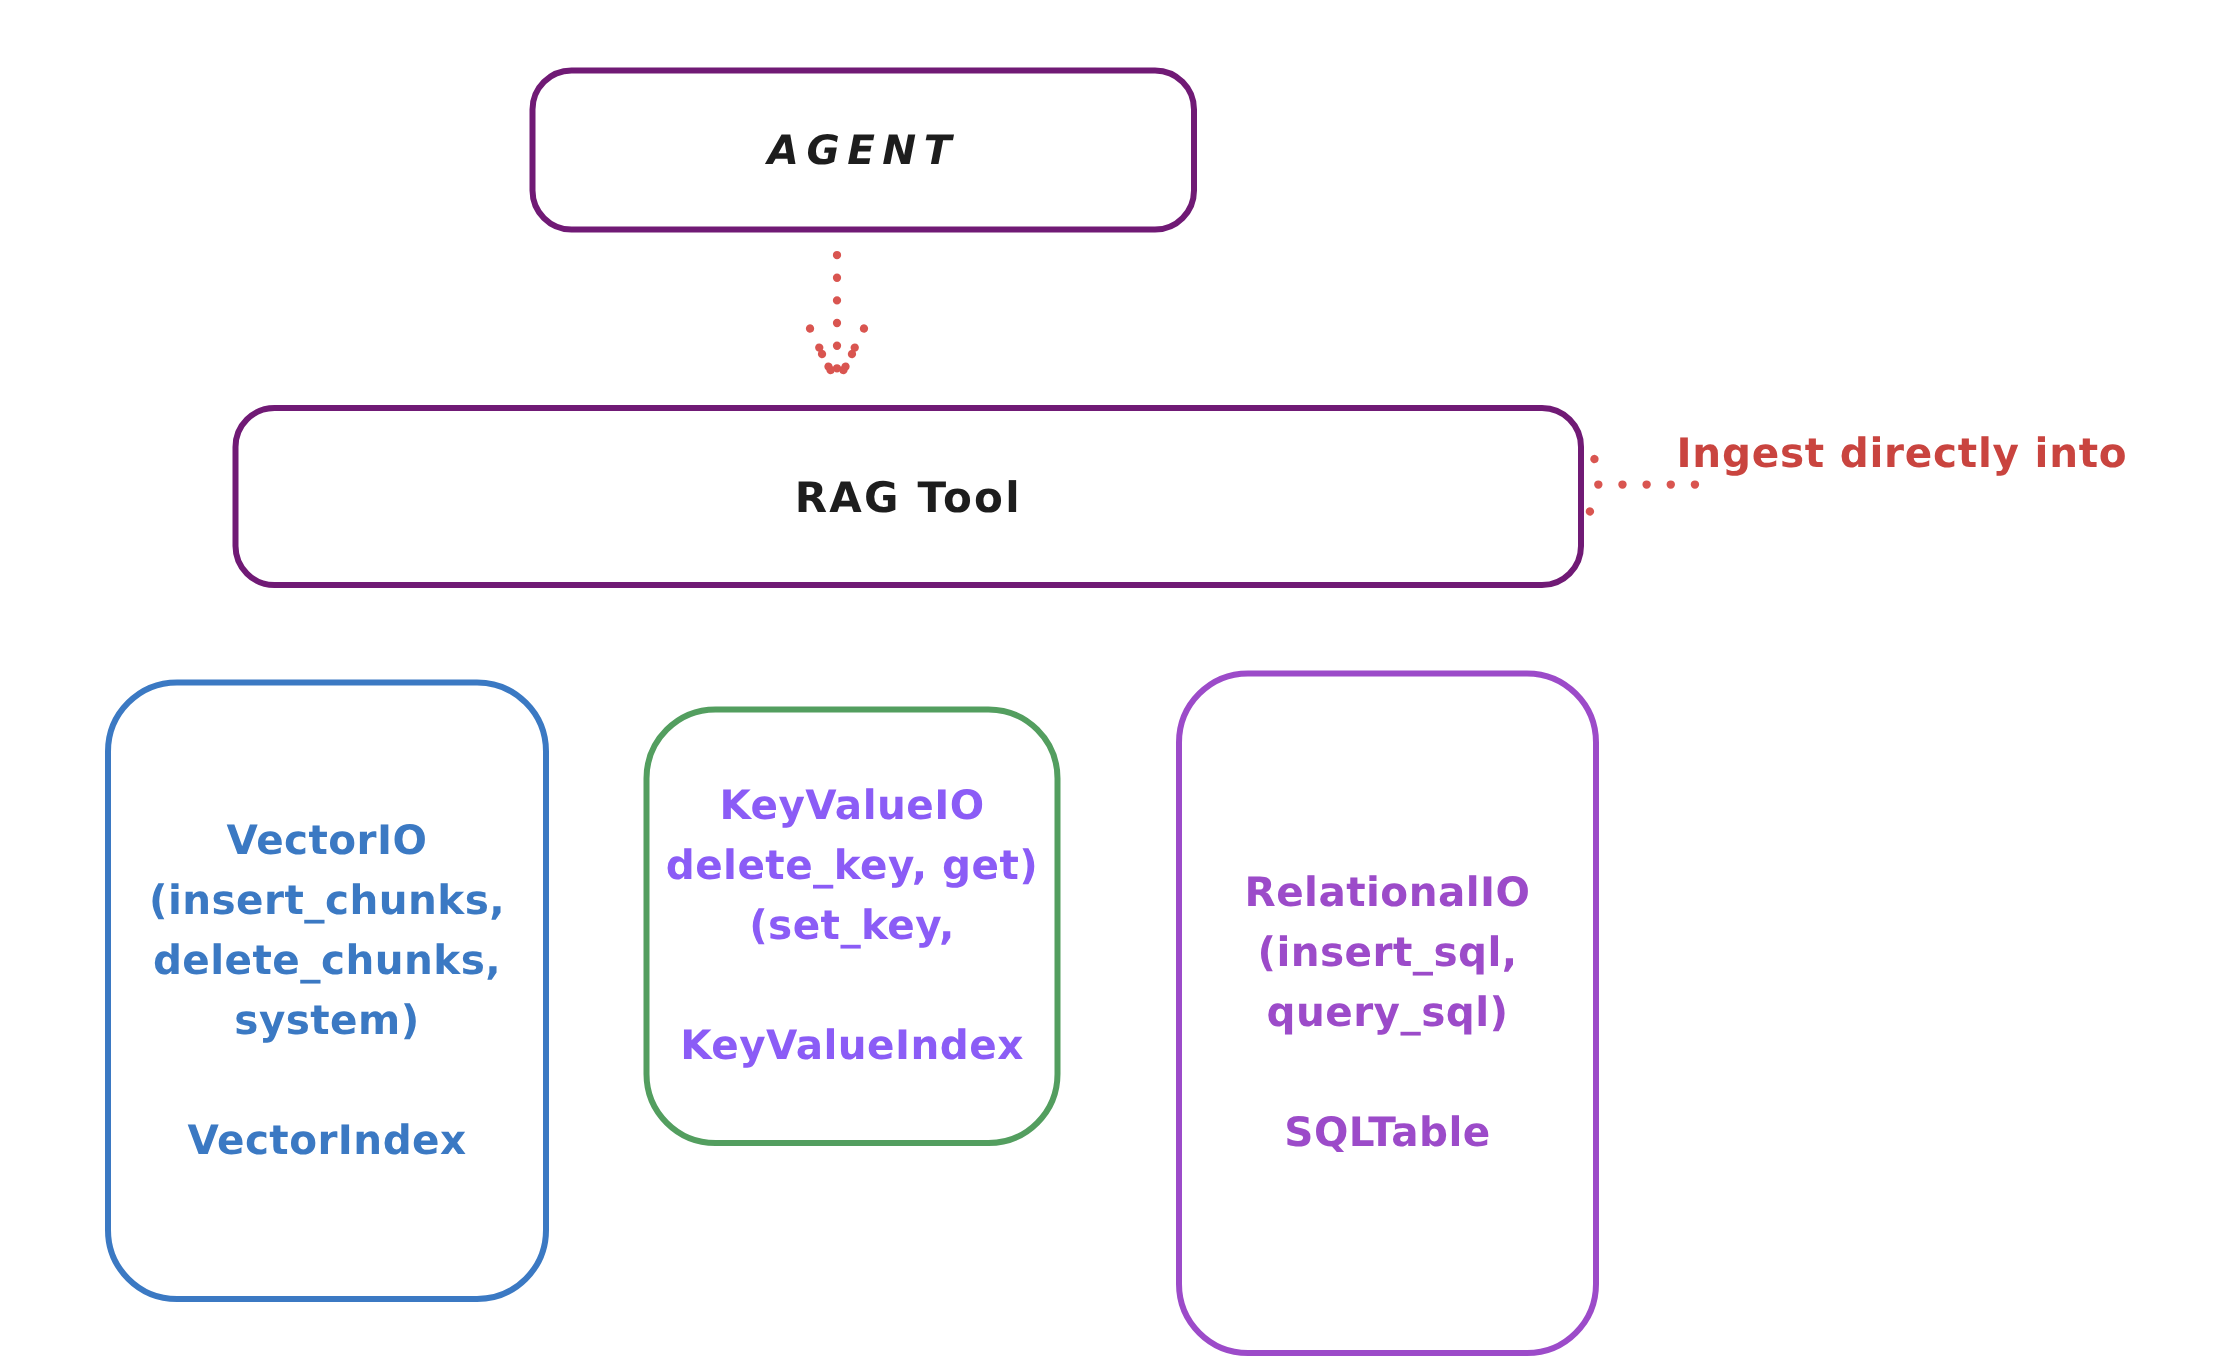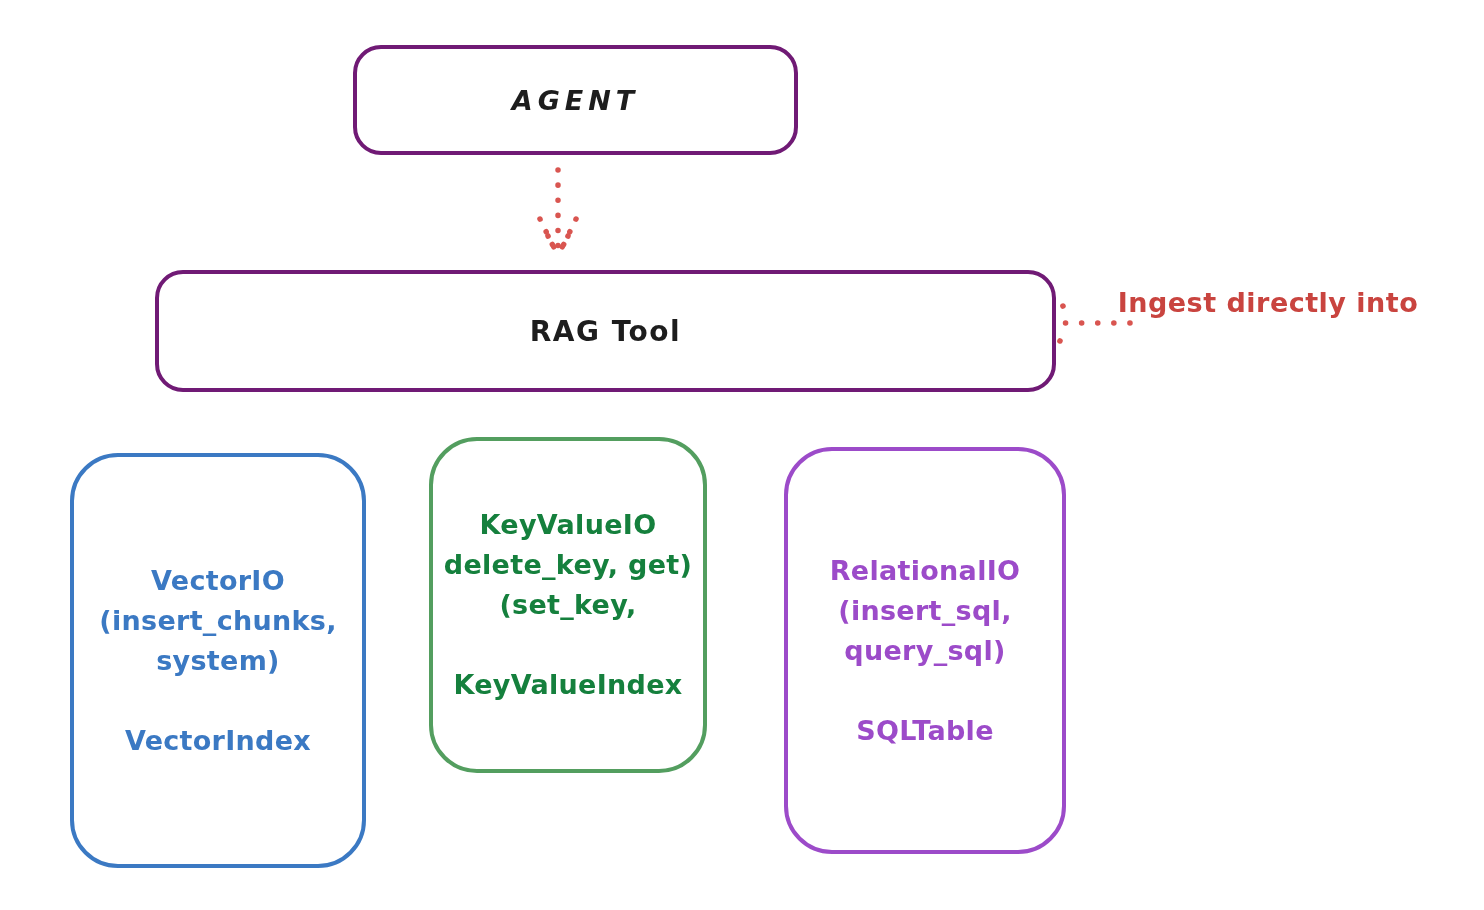--- a/index.html
+++ b/index.html
@@ -83,28 +83,28 @@
     letter-spacing: 0.3px;
   }
   .card .spacer { height: 40px; }
   .card-vector {
     left: 70px; top: 453px;
     width: 296px; height: 415px;
     border-color: #3b79c3;
     color: #3b79c3;
   }
   .card-keyvalue {
-    left: 429px; top: 437px;
-    width: 278px; height: 336px;
+    left: 429px; top: 471px;
+    width: 278px; height: 293px;
     border-color: #539e5f;
-    color: #15803d;
+    color: #8b5cf6;
   }
   .card-relational {
     left: 784px; top: 447px;
-    width: 282px; height: 407px;
+    width: 282px; height: 457px;
     border-color: #9c4bc9;
     color: #9c4bc9;
   }
 </style>
 </head>
 <body>
 
 <div class="canvas">
 
   <svg class="arrow-layer" viewBox="0 0 1484 910" xmlns="http://www.w3.org/2000/svg">
@@ -135,20 +135,21 @@
   </div>
 
   <div class="annotation">
     <div>Ingest directly into</div>
   </div>
 
   <div class="card card-vector">
     <div class="card-text">
       <div>VectorIO</div>
       <div>(insert_chunks,</div>
+      <div>delete_chunks,</div>
       <div>system)</div>
       <div class="spacer"></div>
       <div>VectorIndex</div>
     </div>
   </div>
 
   <div class="card card-keyvalue">
     <div class="card-text">
       <div>KeyValueIO</div>
       <div>delete_key, get)</div>

